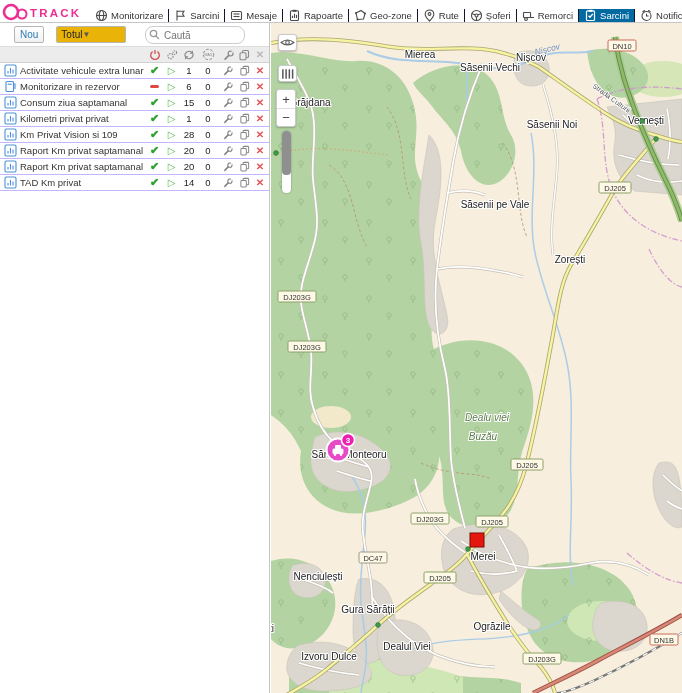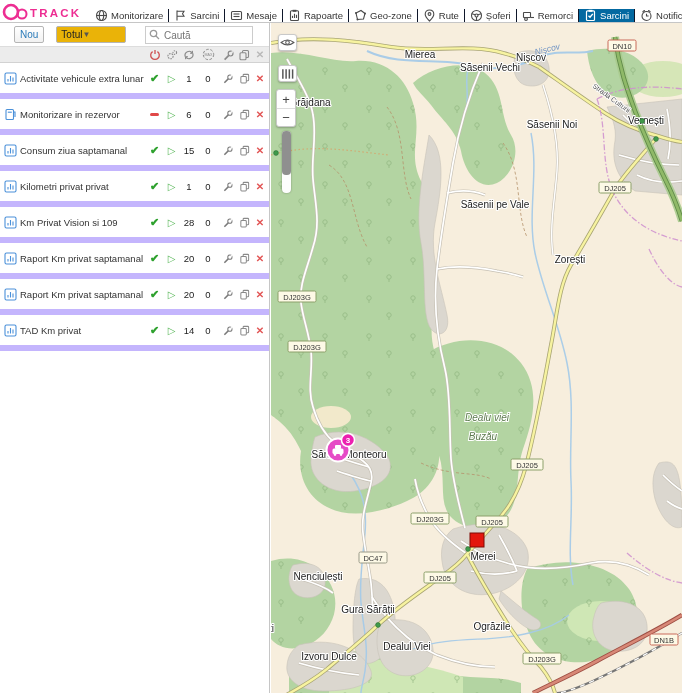--- a/index.html
+++ b/index.html
@@ -12,26 +12,26 @@
 .nav-btn:first-of-type{border-left:1px solid #e0e0e0}
 .nav-btn.active{background:#0369a1;color:#fff}
 .nav-btn svg{flex:0 0 auto}
 
 .panel{position:absolute;top:23px;left:0;width:270px;bottom:0;background:#fff;border-right:1px solid #c6c6c6}
 .controls{height:23px;display:flex;align-items:center;padding:0 14px;gap:12px}
 .btn-nou{border:1px solid #b5b5b5;border-radius:2px;background:linear-gradient(#fff,#f1f1f1);color:#2b7bb9;font-size:10px;padding:2px 5px;cursor:pointer}
 .filter{width:70px;border:1px solid #b5b5b5;border-radius:2px;background:#eab308;font-size:10px;color:#222;padding:2px 4px;display:flex;justify-content:flex-start;align-items:center;cursor:pointer}
 .caret{font-size:8px;color:#555}
 .search{margin-left:auto;position:relative;width:108px;margin-right:2px}
-.search input{width:108px;height:18px;border:1px solid #ccc;border-radius:0;font-size:10px;padding:0 4px 0 18px;color:#333;font-family:inherit;outline:none}
+.search input{width:100px;height:18px;border:1px solid #ccc;border-radius:8px;font-size:10px;padding:0 4px 0 18px;color:#333;font-family:inherit;outline:none}
 .search svg{position:absolute;left:4px;top:4px}
 .grid{display:grid;grid-template-columns:20px 1fr 17px 17px 18px 20px 19px 14px 18px;align-items:center}
 .thead{height:17px;background:#ececec;border-top:1px solid #ddd;border-bottom:1px solid #d2d2d2}
 .cell{display:flex;justify-content:center;align-items:center}
-.trow{height:36px;border-bottom:6px solid #c4b5fd;font-size:9.5px;color:#333}
+.trow{height:16px;border-bottom:1px solid #c4b5fd;font-size:9.5px;color:#333}
 .trow .name{overflow:hidden;white-space:nowrap;padding-right:2px;justify-content:flex-start}
 .check{color:#2ea12e;font-size:11px;font-weight:bold}
 .dash{width:9px;height:3px;background:#e04848;border-radius:1.5px}
 .play{color:#5cb85c;font-size:10px}
 .num{font-size:9.5px;color:#222}
 .xbtn{color:#e25555;font-size:10px;font-weight:bold;cursor:pointer}
 .xhead{color:#b9b9b9;font-size:10px;font-weight:bold}
 
 .map{position:absolute;top:23px;left:271px;right:0;bottom:0;background:#f7eedd;overflow:hidden}
 .map .base{position:absolute;left:0;top:0}

